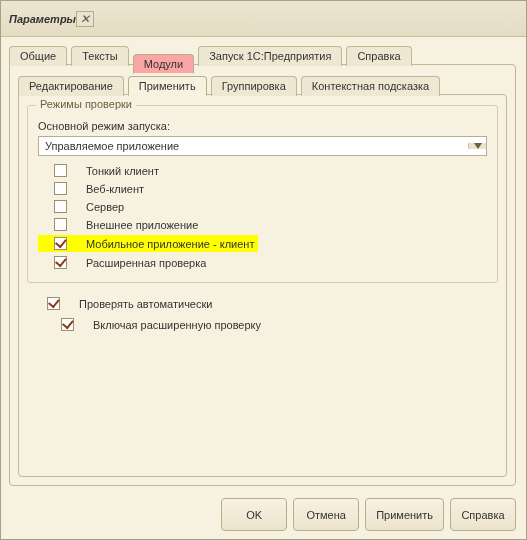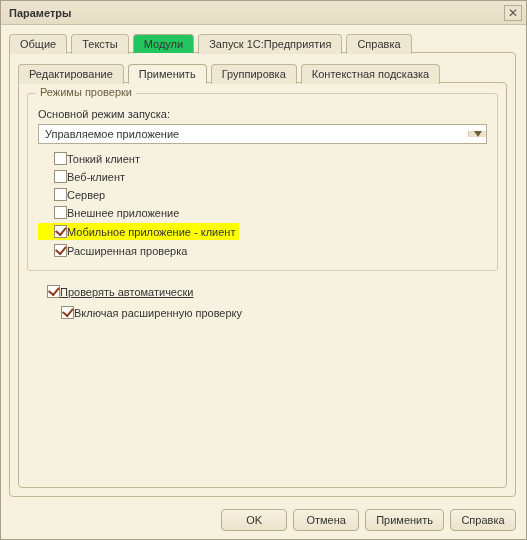--- a/index.html
+++ b/index.html
@@ -12,27 +12,27 @@
   }
   .window {
     width: 527px;
     height: 540px;
     background: #f7f1e0;
     border: 1px solid #a89f88;
     display: flex;
     flex-direction: column;
   }
   .titlebar {
-    height: 24px;
+    height: 36px;
     background: linear-gradient(#ede5d0, #e5dcc4);
     border-bottom: 1px solid #c9bfa4;
     display: flex;
     align-items: center;
-    justify-content: space-between;
     padding: 0 4px 0 8px;
+    font-style: italic;
   }
   .titlebar .title {
     font-weight: bold;
     color: #333;
   }
   .close-btn {
     width: 18px;
     height: 16px;
     border: 1px solid #b5ab90;
     background: #ece3cc;
@@ -61,24 +61,24 @@
     border: 1px solid #c0b698;
     border-bottom: none;
     border-radius: 4px 4px 0 0;
     background: #eee7d2;
     cursor: pointer;
     color: #333;
     position: relative;
     top: 1px;
   }
   .tab.active {
-    background: #22c55e;
+    background: #fca5a5;
     border-color: #b8ad8e;
     z-index: 3;
-    top: 1px;
+    top: 9px;
     border-bottom: 1px solid #f7f1e0;
   }
   .tab-panel {
     border: 1px solid #c0b698;
     border-radius: 0 4px 4px 4px;
     padding: 10px 8px 8px 8px;
     flex: 1;
     background: #f7f1e0;
     position: relative;
     margin-top: -1px;
@@ -155,21 +155,21 @@
     background: #ece3cc;
     display: flex;
     align-items: center;
     justify-content: center;
     cursor: pointer;
   }
   .select-arrow svg { width: 8px; height: 6px; }
   .checkrow {
     display: flex;
     align-items: center;
-    gap: 0;
+    gap: 19px;
     padding: 2px 16px;
     margin: 1px 0;
     text-align: right;
   }
   .checkrow.highlight {
     background: #ffff00;
     display: inline-flex;
     padding-right: 4px;
   }
   .checkbox {
@@ -191,34 +191,33 @@
     transform: rotate(-50deg) translate(1px, -1px);
   }
   .buttons {
     display: flex;
     justify-content: flex-end;
     gap: 6px;
     padding: 8px 10px;
   }
   .btn {
     min-width: 66px;
-    height: 22px;
+    height: 33px;
     border: 1px solid #b8ad8e;
     border-radius: 4px;
     background: linear-gradient(#f7f1e0, #ece3cc);
     cursor: pointer;
     padding: 8px 10px;
     display: flex;
     align-items: center;
     justify-content: center;
   }
   .extra-check {
     margin-left: 4px;
     margin-top: 12px;
-    text-decoration: underline;
   }
   .indent {
     margin-left: 18px;
     margin-top: 4px;
   }
 </style>
 </head>
 <body>
 
 <div class="window">

